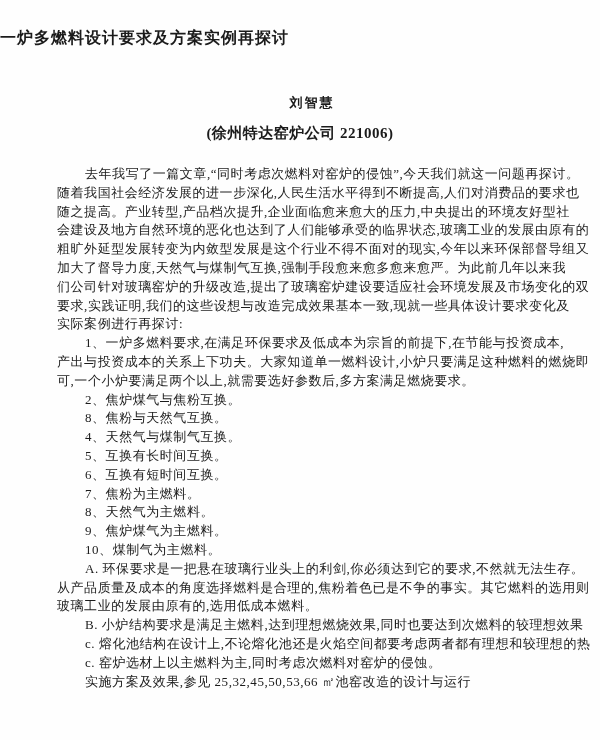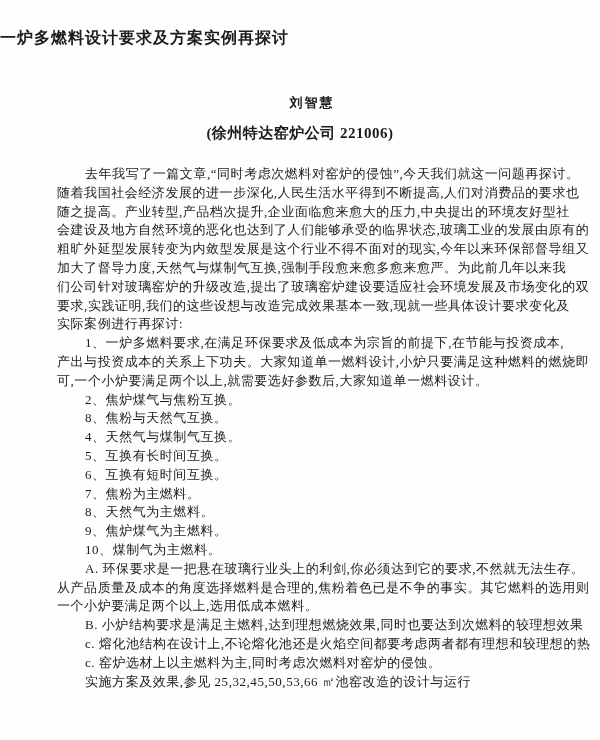--- a/index.html
+++ b/index.html
@@ -81,31 +81,31 @@
       <div class="line">随着我国社会经济发展的进一步深化,人民生活水平得到不断提高,人们对消费品的要求也</div>
       <div class="line">随之提高。产业转型,产品档次提升,企业面临愈来愈大的压力,中央提出的环境友好型社</div>
       <div class="line">会建设及地方自然环境的恶化也达到了人们能够承受的临界状态,玻璃工业的发展由原有的</div>
       <div class="line">粗旷外延型发展转变为内敛型发展是这个行业不得不面对的现实,今年以来环保部督导组又</div>
       <div class="line">加大了督导力度,天然气与煤制气互换,强制手段愈来愈多愈来愈严。为此前几年以来我</div>
       <div class="line">们公司针对玻璃窑炉的升级改造,提出了玻璃窑炉建设要适应社会环境发展及市场变化的双</div>
       <div class="line">要求,实践证明,我们的这些设想与改造完成效果基本一致,现就一些具体设计要求变化及</div>
       <div class="line">实际案例进行再探讨:</div>
       <div class="line indent">1、一炉多燃料要求,在满足环保要求及低成本为宗旨的前提下,在节能与投资成本,</div>
       <div class="line">产出与投资成本的关系上下功夫。大家知道单一燃料设计,小炉只要满足这种燃料的燃烧即</div>
-      <div class="line">可,一个小炉要满足两个以上,就需要选好参数后,大家知道单一燃料设计。</div>
+      <div class="line">可,一个小炉要满足两个以上,就需要选好参数后,多方案满足燃烧要求。</div>
       <div class="line indent">2、焦炉煤气与焦粉互换。</div>
       <div class="line indent">8、焦粉与天然气互换。</div>
       <div class="line indent">4、天然气与煤制气互换。</div>
       <div class="line indent">5、互换有长时间互换。</div>
       <div class="line indent">6、互换有短时间互换。</div>
       <div class="line indent">7、焦粉为主燃料。</div>
       <div class="line indent">8、天然气为主燃料。</div>
       <div class="line indent">9、焦炉煤气为主燃料。</div>
       <div class="line indent">10、煤制气为主燃料。</div>
       <div class="line indent">A. 环保要求是一把悬在玻璃行业头上的利剑,你必须达到它的要求,不然就无法生存。</div>
       <div class="line">从产品质量及成本的角度选择燃料是合理的,焦粉着色已是不争的事实。其它燃料的选用则</div>
-      <div class="line">一个小炉要满足两个以上,选用低成本燃料。</div>
+      <div class="line">玻璃工业的发展由原有的,选用低成本燃料。</div>
       <div class="line indent">B. 小炉结构要求是满足主燃料,达到理想燃烧效果,同时也要达到次燃料的较理想效果</div>
       <div class="line indent">c. 熔化池结构在设计上,不论熔化池还是火焰空间都要考虑两者都有理想和较理想的热</div>
       <div class="line indent">c. 窑炉选材上以主燃料为主,同时考虑次燃料对窑炉的侵蚀。</div>
       <div class="line indent">实施方案及效果,参见 25,32,45,50,53,66 ㎡池窑改造的设计与运行</div>
     </div>
 </div>
 
 </body></html>

